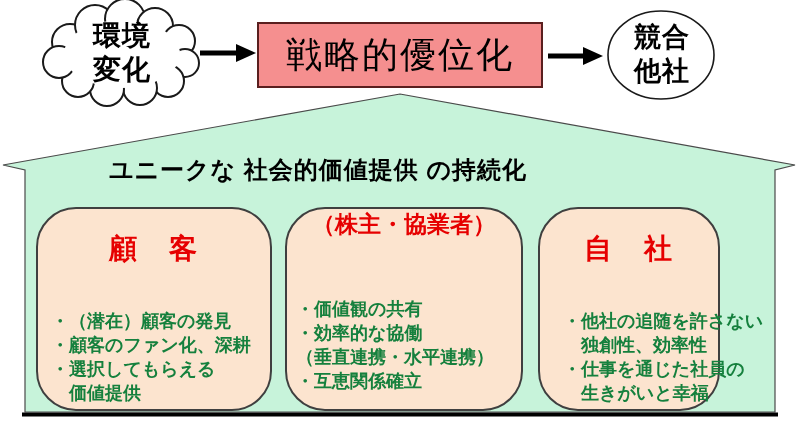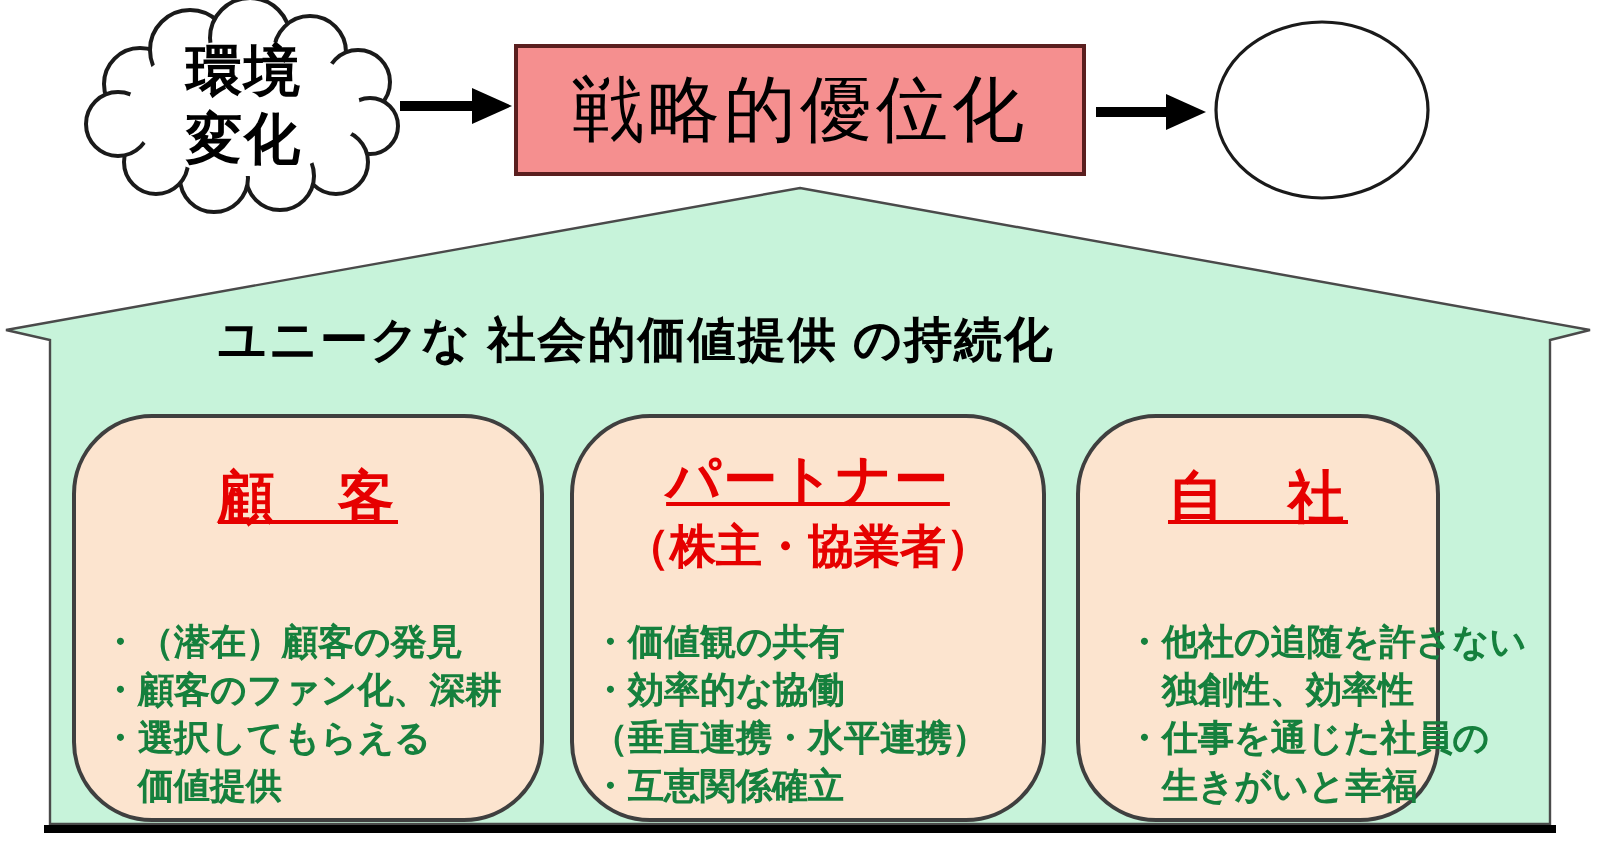--- a/index.html
+++ b/index.html
@@ -35,32 +35,32 @@
   .card {
     position:absolute; top:207px; height:204px; box-sizing:border-box;
     background:var(--peach,#fce4cf); border:2px solid #3f3f3f;
     border-radius:40px;
   }
   .card-customer { left:36px;  width:236px; }
   .card-partner  { left:285px; width:238px; }
   .card-company  { left:538px; width:182px; }
   .card-title {
     margin-top:21px; text-align:center; color:var(--red,#e60000);
-    font-size:28px; font-weight:bold; letter-spacing:2px; white-space:nowrap;text-decoration:underline;
+    font-size:28px; font-weight:bold; letter-spacing:2px; white-space:nowrap;
   }
   .card-partner .card-title { margin-top:13px; font-size:27px; letter-spacing:1px; }
   .card-subtitle {
     text-align:center; color:var(--red,#e60000);
     font-size:23px; font-weight:bold; white-space:nowrap;
   }
   .card-bullets {
     position:absolute; left:13px; top:100px; right:4px;
     font-size:18px; font-weight:bold; line-height:24px; color:#15803d;
   }
-  .card-partner .card-bullets { top:100px; left:9px; }
+  .card-partner .card-bullets { top:88px; left:9px; }
   .card-company .card-bullets { top:100px; left:7px;margin-left:16px; }
   .bullet-line { white-space:nowrap; }
 </style>
 </head>
 <body>
 
 <div class="stage">
 
   <svg class="layer" viewBox="0 0 800 422">
 
@@ -98,35 +98,38 @@
 
   <div class="cloud-text">
     <div>環境</div>
     <div>変化</div>
   </div>
 
   <div class="strategy-box">
     <span>戦略的優位化</span>
   </div>
 
+  <div class="ellipse-text">
+    <div>競合</div>
+    <div>他社</div>
+  </div>
 
   <div class="house-title">ユニークな 社会的価値提供 の持続化</div>
 
   <div class="card card-customer">
     <div class="card-title">顧　客</div>
     <div class="card-bullets">
       <div class="bullet-line">・（潜在）顧客の発見</div>
       <div class="bullet-line">・顧客のファン化、深耕</div>
       <div class="bullet-line">・選択してもらえる</div>
       <div class="bullet-line">　価値提供</div>
     </div>
   </div>
 
   <div class="card card-partner">
-    <div class="card-title">パートナー</div>
     <div class="card-subtitle">（株主・協業者）</div>
     <div class="card-bullets">
       <div class="bullet-line">・価値観の共有</div>
       <div class="bullet-line">・効率的な協働</div>
       <div class="bullet-line">（垂直連携・水平連携）</div>
       <div class="bullet-line">・互恵関係確立</div>
     </div>
   </div>
 
   <div class="card card-company">

